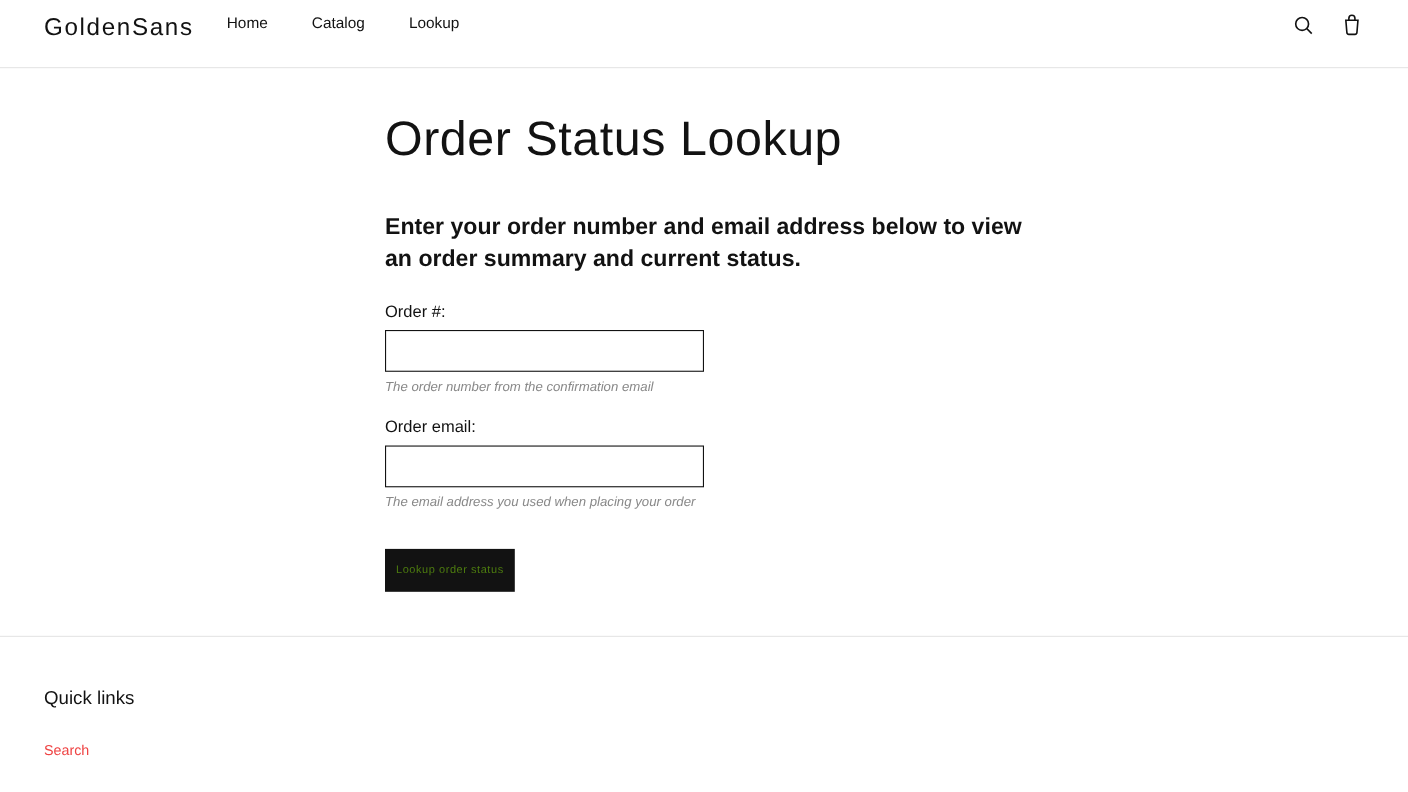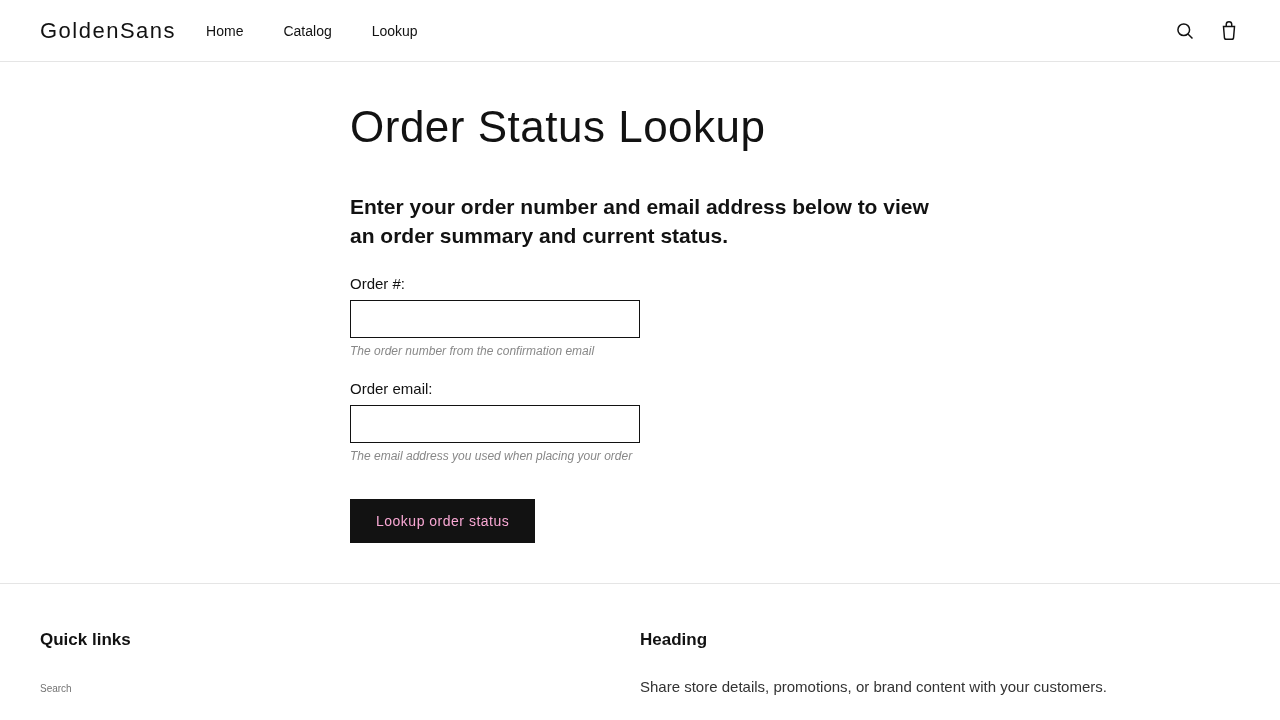--- a/index.html
+++ b/index.html
@@ -8,21 +8,21 @@
       box-sizing: border-box;
     }
     body {
       font-family: -apple-system, BlinkMacSystemFont, 'Segoe UI', Helvetica, Arial, sans-serif;
       color: #121212;
       background: #fff;
       width: 1280px;
     }
     .header {
       display: flex;
-      align-items: center;
+      align-items: flex-start;
       padding: 12px 40px;
       border-bottom: 1px solid #e5e5e5;
       height: 62px;
     }
     .brand {
       font-size: 22px;
       letter-spacing: 1.5px;
       font-weight: 400;
       margin-right: 30px;
     }
@@ -82,48 +82,48 @@
       background: #fff;
     }
     .form-hint {
       font-size: 12px;
       font-style: italic;
       color: #888;
       margin-top: 6px;
     }
     .submit-btn {
       background: #121212;
-      color: #f9a8d4;
+      color: #4d7c0f;
       border: none;
-      padding: 14px 26px;
-      font-size: 14px;
+      padding: 14px 10px;
+      font-size: 10px;
       letter-spacing: 0.5px;
       cursor: pointer;
       margin-top: 14px;
     }
     .footer {
       border-top: 1px solid #e5e5e5;
       padding: 46px 40px 30px 40px;
     }
     .footer-columns {
       display: flex;
       gap: 0;
       margin-bottom: 30px;
     }
     .footer-col {
       flex: 1;
     }
     .footer-heading {
       font-size: 17px;
-      font-weight: 700;
+      font-weight: 400;
       margin-bottom: 28px;
     }
     .footer-link {
-      font-size: 10px;
-      color: #737373;
+      font-size: 13px;
+      color: #ef4444;
       text-decoration: none;
       cursor: pointer;
     }
     .footer-text {
       font-size: 15px;
       color: #333;
     }
   </style>
 </head>
 <body>
@@ -169,19 +169,15 @@
 
   <button class="submit-btn">Lookup order status</button>
 </main>
 
 <footer class="footer">
   <div class="footer-columns">
     <div class="footer-col">
       <h3 class="footer-heading">Quick links</h3>
       <a class="footer-link">Search</a>
     </div>
-    <div class="footer-col">
-      <h3 class="footer-heading">Heading</h3>
-      <p class="footer-text">Share store details, promotions, or brand content with your customers.</p>
-    </div>
   </div>
 
 </footer>
 
 </body></html>

